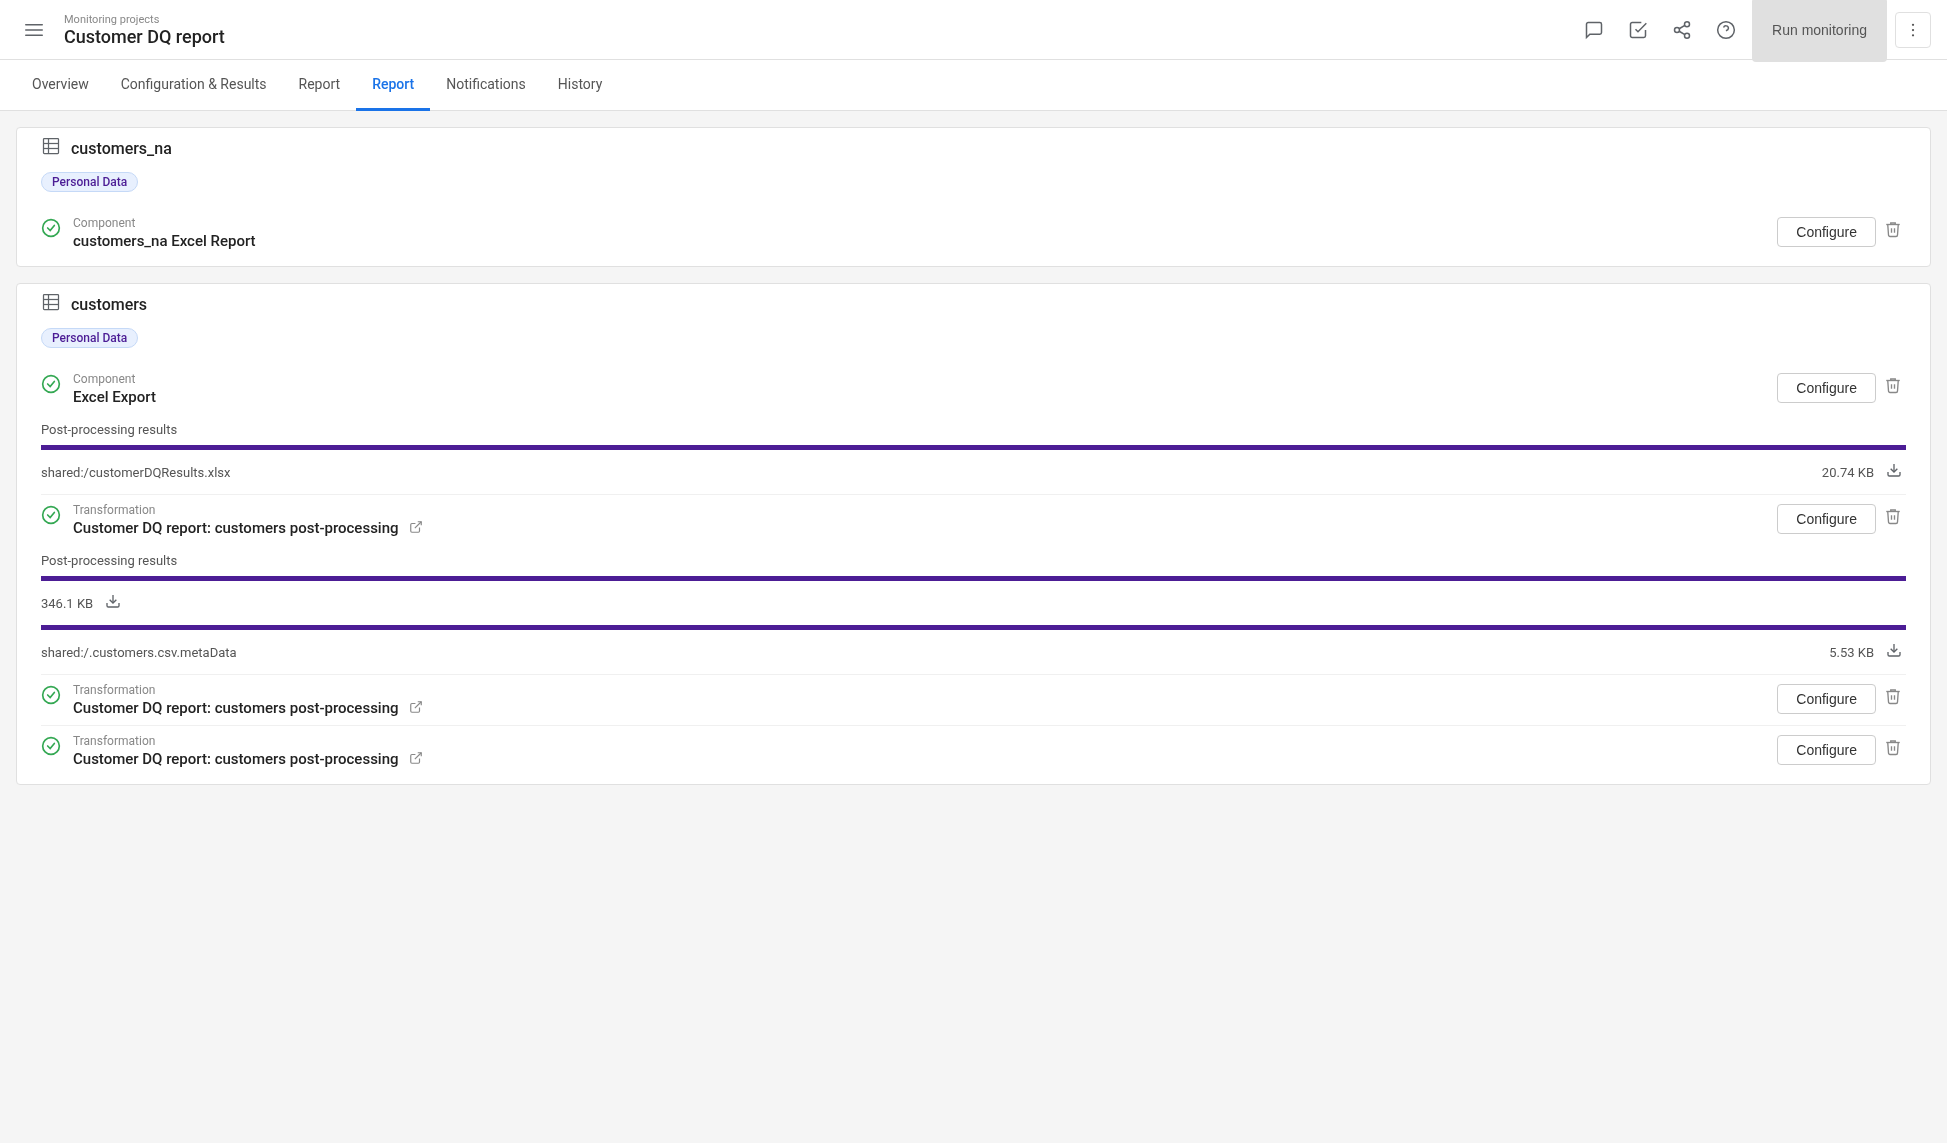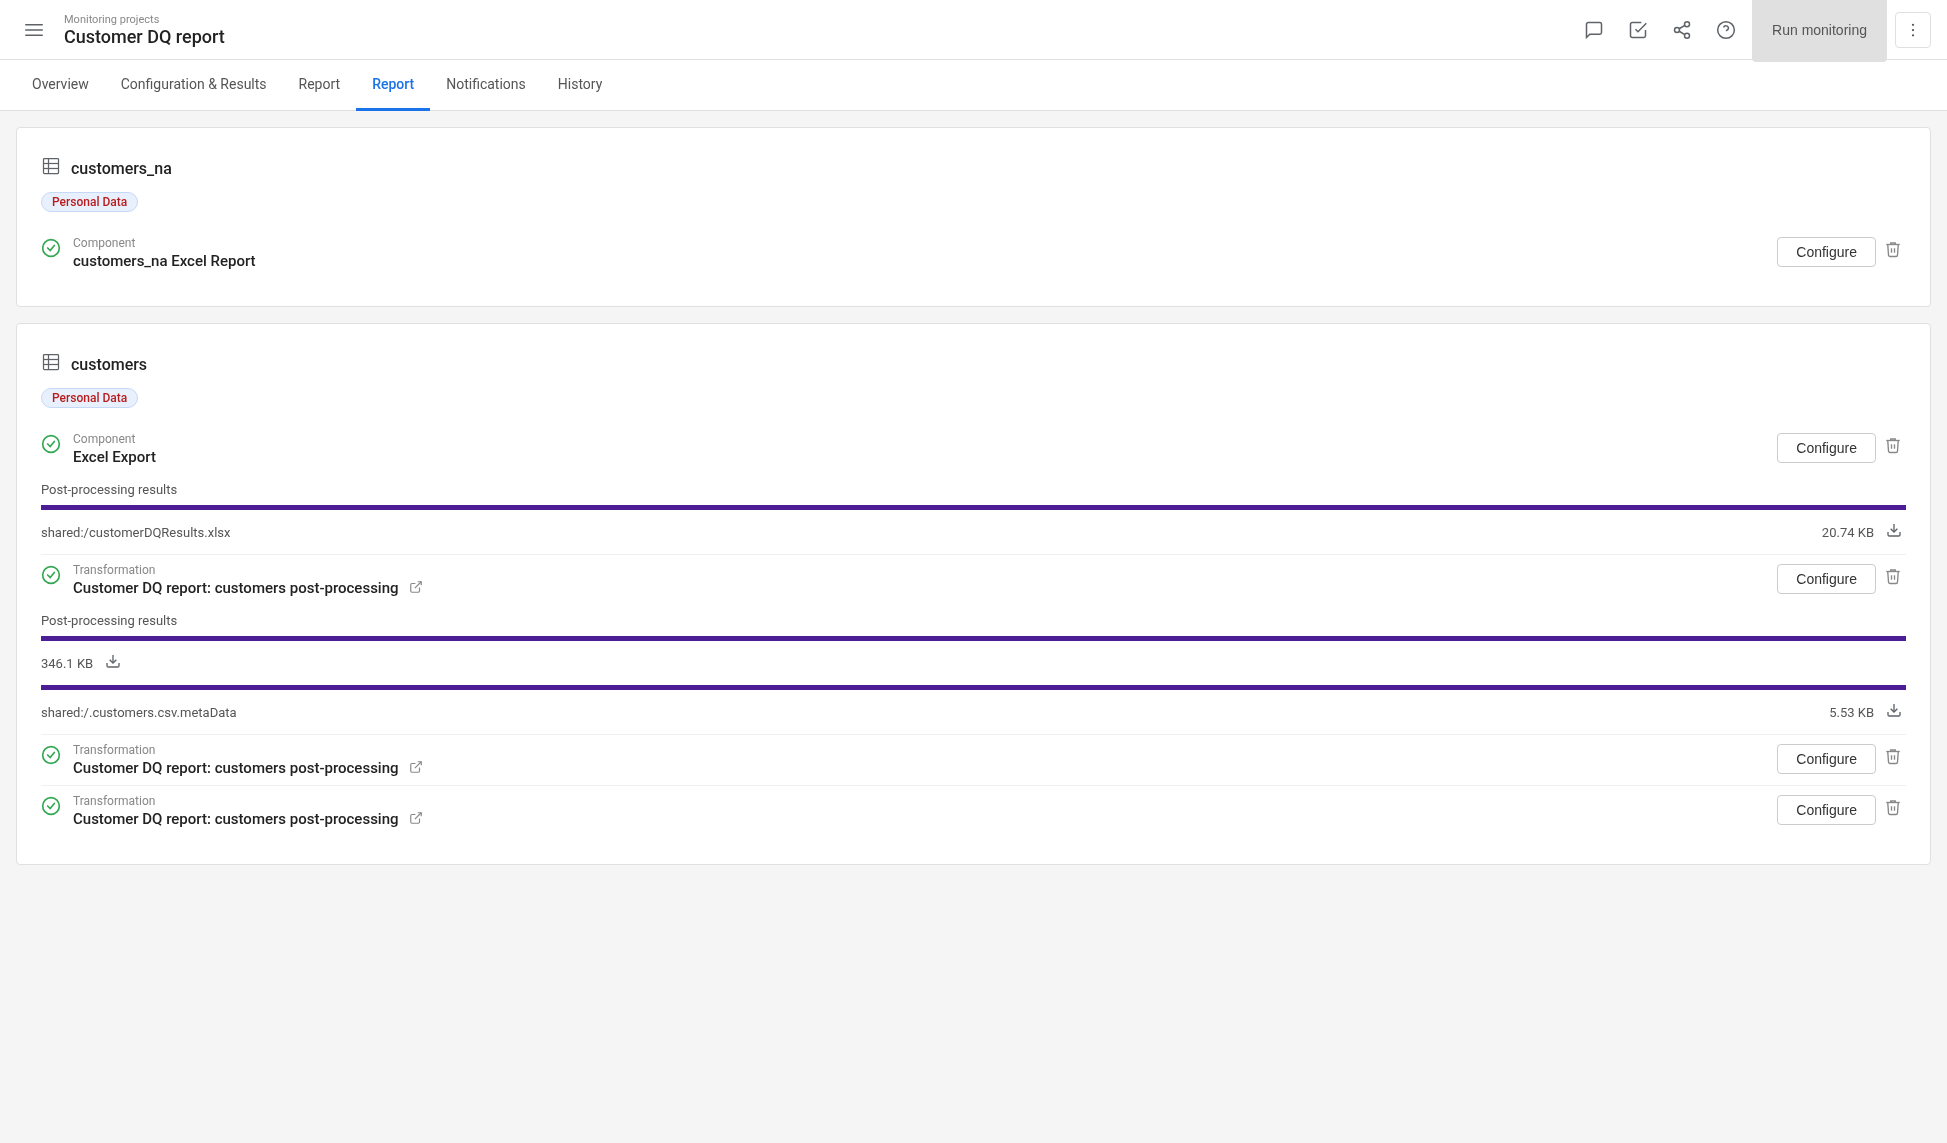--- a/index.html
+++ b/index.html
@@ -103,21 +103,21 @@
       display: flex;
       flex-direction: column;
       gap: 16px;
     }
 
     
     .section-card {
       background: #fff;
       border: 1px solid #e0e0e0;
       border-radius: 4px;
-      padding: 28px 24px;
+      padding: 8px 24px;
     }
 
     .section-header {
       display: flex;
       align-items: center;
       gap: 10px;
       margin-bottom: 12px;
     }
     .section-title {
       font-size: 16px;
@@ -132,21 +132,21 @@
     .badge {
       display: inline-block;
       padding: 2px 10px;
       border-radius: 12px;
       font-size: 12px;
       font-weight: 500;
       margin-bottom: 16px;
     }
     .badge-personal {
       background: #e8f0fe;
-      color: #b91c1c;
+      color: #4c1d95;
       border: 1px solid #c5d9f7;
     }
 
     
     .component-row {
       display: flex;
       align-items: flex-start;
       padding: 8px 0;
     }
     .component-check {

